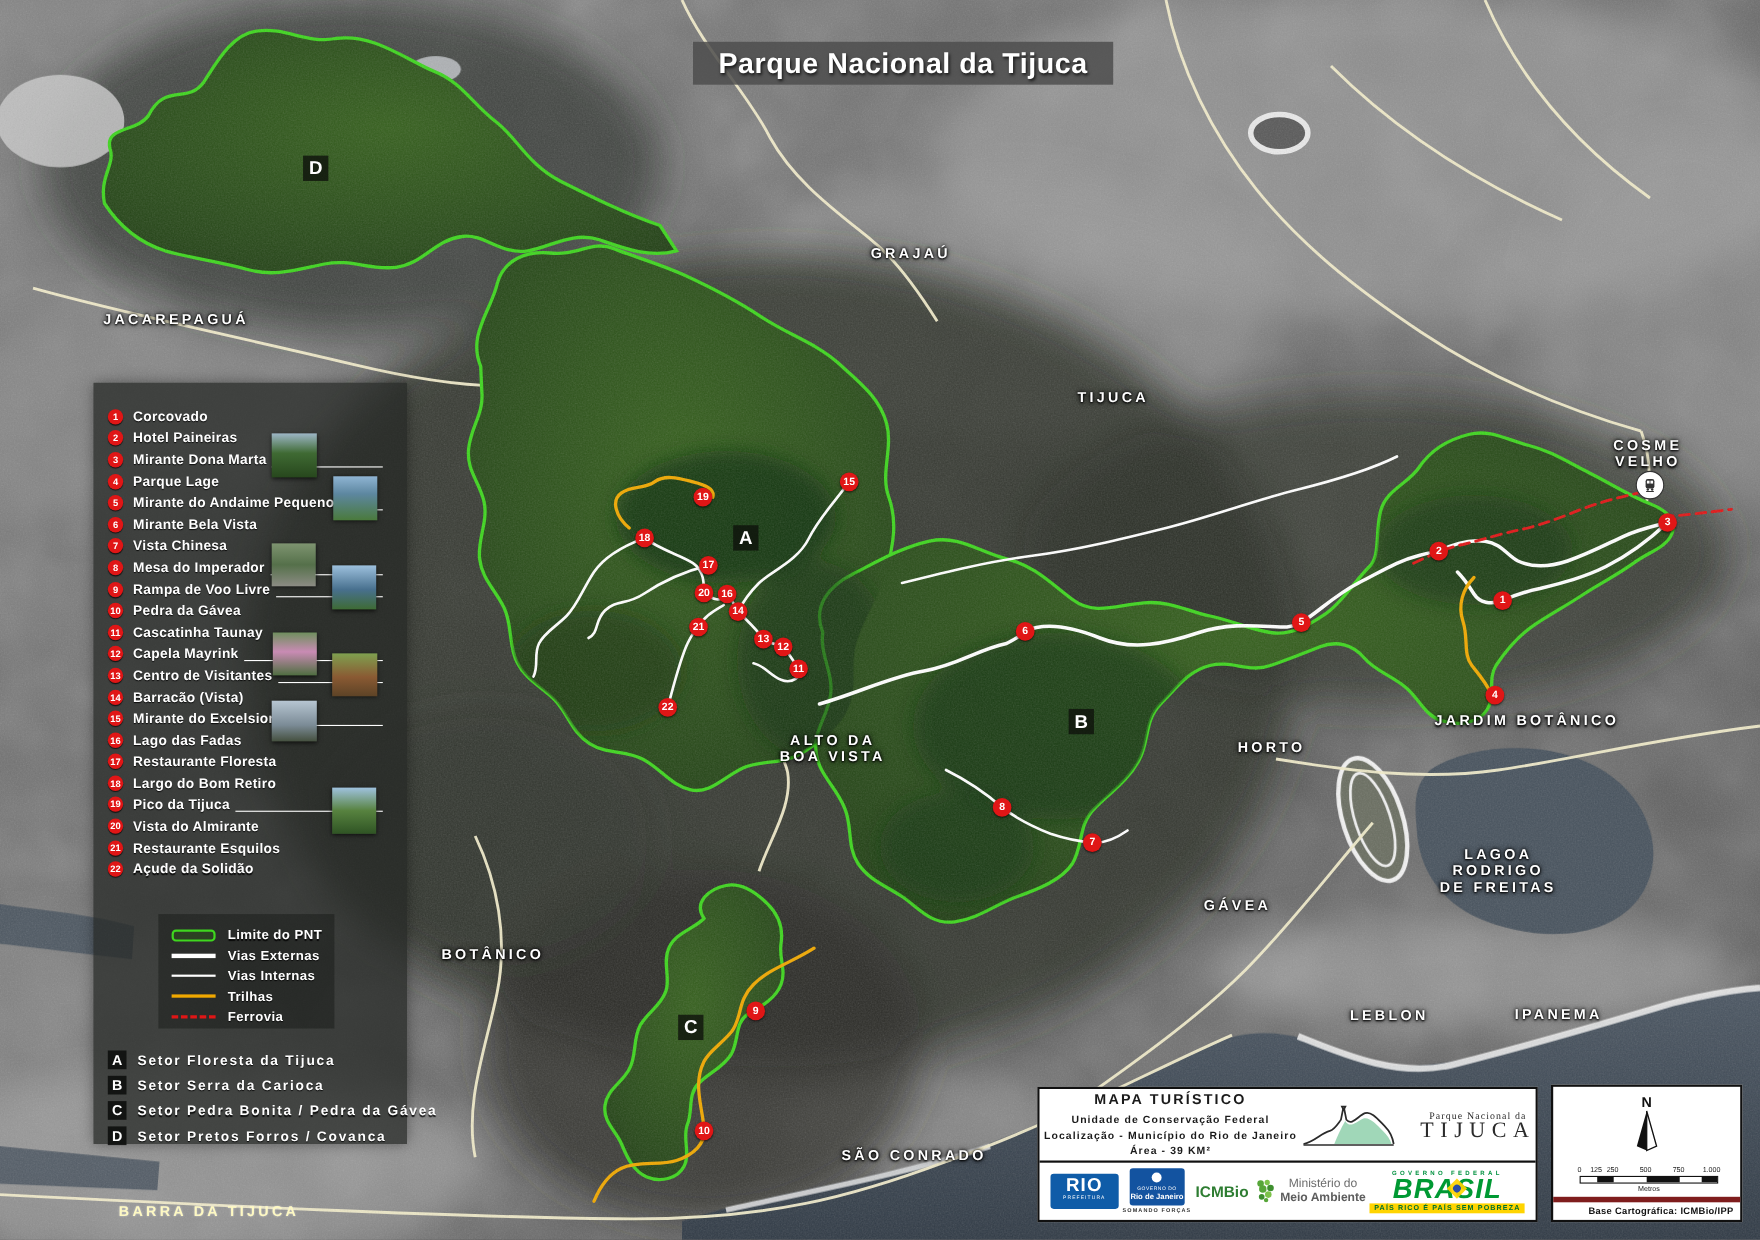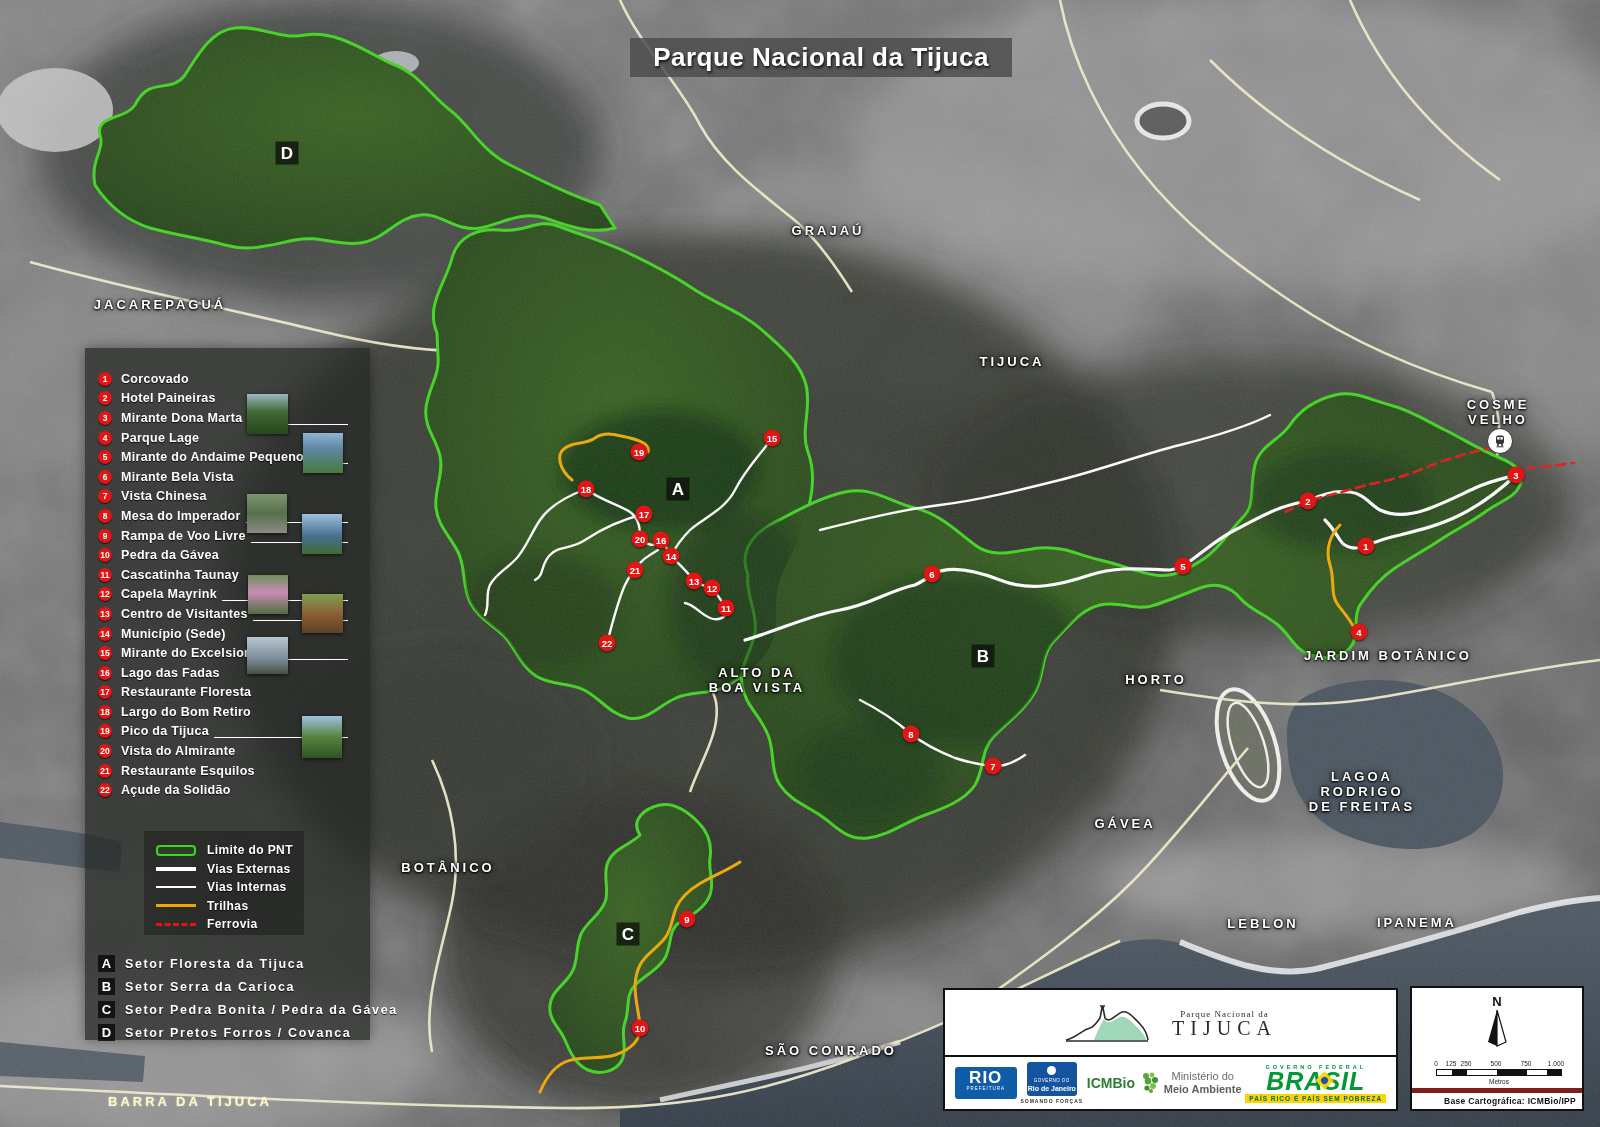--- a/index.html
+++ b/index.html
@@ -282,21 +282,21 @@
 
     <g fill="none" stroke="#e01616" stroke-width="2.6" stroke-dasharray="9 6" stroke-linecap="round">
       <path d="M1285,512 C1300,505 1315,498 1330,495 C1350,490 1365,485 1380,482 C1400,478 1420,470 1440,462 C1460,455 1480,450 1495,447"></path>
       <path d="M1512,470 C1532,468 1552,466 1574,463"></path>
     </g>
 
     <rect width="1600" height="1127" filter="url(#fNoise)" opacity="0.16"></rect>
   </svg>
 
   <div id="labels-layer">
-      <div class="map-label" style="left: 160px; top: 304px;">JACAREPAGUÁ</div>
+      <div class="map-label" style="left: 160px; top: 290px;">JACAREPAGUÁ</div>
       <div class="map-label" style="left: 828px; top: 230px;">GRAJAÚ</div>
       <div class="map-label" style="left: 1012px; top: 361px;">TIJUCA</div>
       <div class="map-label" style="left: 1498px; top: 412px;">COSME VELHO</div>
       <div class="map-label" style="left: 757px; top: 680px;">ALTO DA
 BOA VISTA</div>
       <div class="map-label" style="left: 1156px; top: 679px;">HORTO</div>
       <div class="map-label" style="left: 1388px; top: 655px;">JARDIM BOTÂNICO</div>
       <div class="map-label" style="left: 1362px; top: 791px;">LAGOA
 RODRIGO
 DE FREITAS</div>
@@ -408,21 +408,21 @@
           <span class="poi-label">Capela Mayrink</span>
           <span class="poi-line"></span>
         </div>
         <div class="poi-row">
           <span class="poi-num">13</span>
           <span class="poi-label">Centro de Visitantes</span>
           <span class="poi-line"></span>
         </div>
         <div class="poi-row">
           <span class="poi-num">14</span>
-          <span class="poi-label">Município (Sede)</span>
+          <span class="poi-label">Barracão (Vista)</span>
         </div>
         <div class="poi-row">
           <span class="poi-num">15</span>
           <span class="poi-label">Mirante do Excelsior</span>
           <span class="poi-line"></span>
         </div>
         <div class="poi-row">
           <span class="poi-num">16</span>
           <span class="poi-label">Lago das Fadas</span>
         </div>
@@ -498,20 +498,26 @@
   <div class="thumb" style="left:303px;top:433px;width:40px;height:40px;background:linear-gradient(180deg,#8fb4d3 0%,#5d87a0 40%,#4a7a3c 100%);"></div>
   <div class="thumb" style="left:247px;top:494px;width:40px;height:39px;background:linear-gradient(180deg,#7e9470 0%,#55704a 50%,#8c8c84 100%);"></div>
   <div class="thumb" style="left:302px;top:514px;width:40px;height:40px;background:linear-gradient(180deg,#9cc0dd 0%,#48708e 55%,#3e6b34 100%);"></div>
   <div class="thumb" style="left:248px;top:575px;width:40px;height:39px;background:linear-gradient(180deg,#6f8f5e 0%,#c98bb4 45%,#4f6e41 100%);"></div>
   <div class="thumb" style="left:302px;top:594px;width:41px;height:39px;background:linear-gradient(180deg,#7fa04f 0%,#8a5a33 55%,#5d4326 100%);"></div>
   <div class="thumb" style="left:247px;top:637px;width:41px;height:37px;background:linear-gradient(180deg,#b7c6d2 0%,#7b8b96 60%,#45503f 100%);"></div>
   <div class="thumb" style="left:302px;top:716px;width:40px;height:42px;background:linear-gradient(180deg,#9fc2de 0%,#57823f 50%,#2f5424 100%);"></div>
 
   <div class="info-box">
     <div class="info-top">
+      <div class="info-text">
+        <div class="info-title">MAPA TURÍSTICO</div>
+        <div class="info-line">Unidade de Conservação Federal</div>
+        <div class="info-line">Localização - Município do Rio de Janeiro</div>
+        <div class="info-line">Área - 39 KM²</div>
+      </div>
       <div class="park-logo">
         <svg width="86" height="46" viewBox="0 0 86 46">
           <path d="M2,40 C12,38 18,30 26,28 C30,27 33,22 36,18 L38,8 L37,6 L40,6 L39,8 L41,18
                    C46,24 52,14 58,12 C64,10 70,18 76,24 C80,28 83,34 84,40" fill="none" stroke="#2b2b2b" stroke-width="1.6"></path>
           <path d="M30,40 C34,30 38,22 40,19 C44,26 50,20 56,17 C62,15 68,22 74,28 C78,32 81,36 82,40 Z" fill="#8fd0ac" opacity=".85"></path>
           <path d="M2,41 L84,41" stroke="#2b2b2b" stroke-width="1.4"></path>
         </svg>
         <div class="park-logo-text">
           <div class="park-logo-top">Parque Nacional da</div>
           <div class="park-logo-name">TIJUCA</div>

